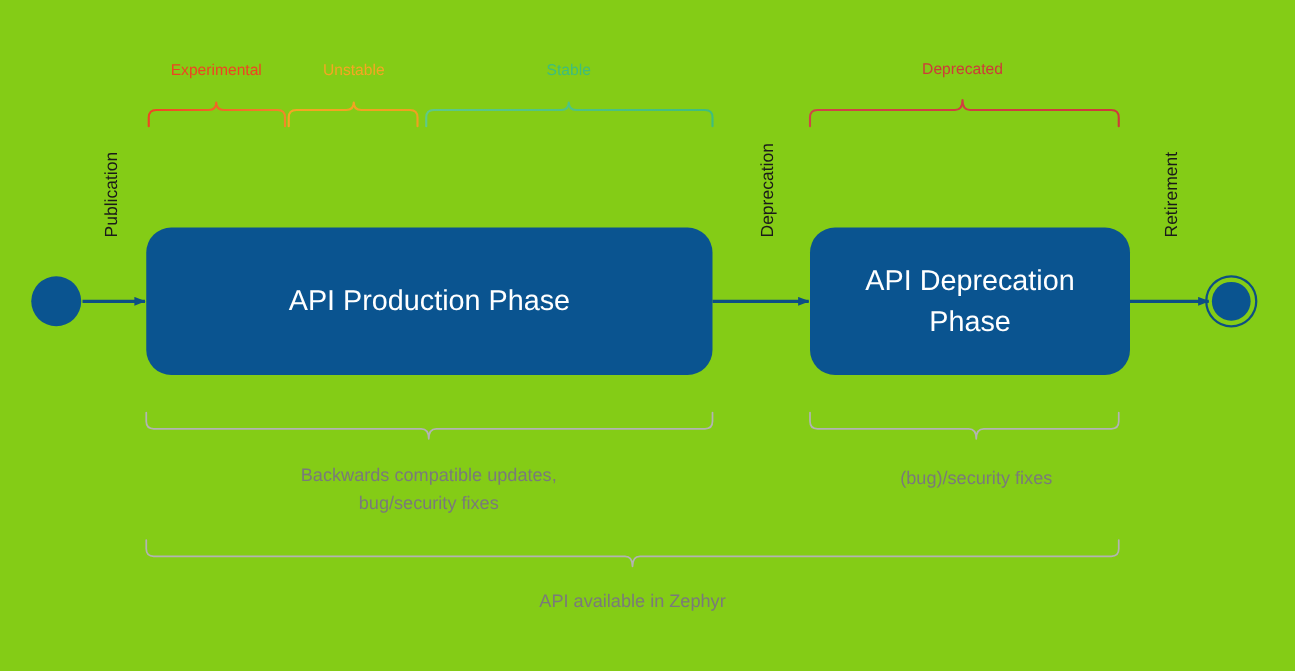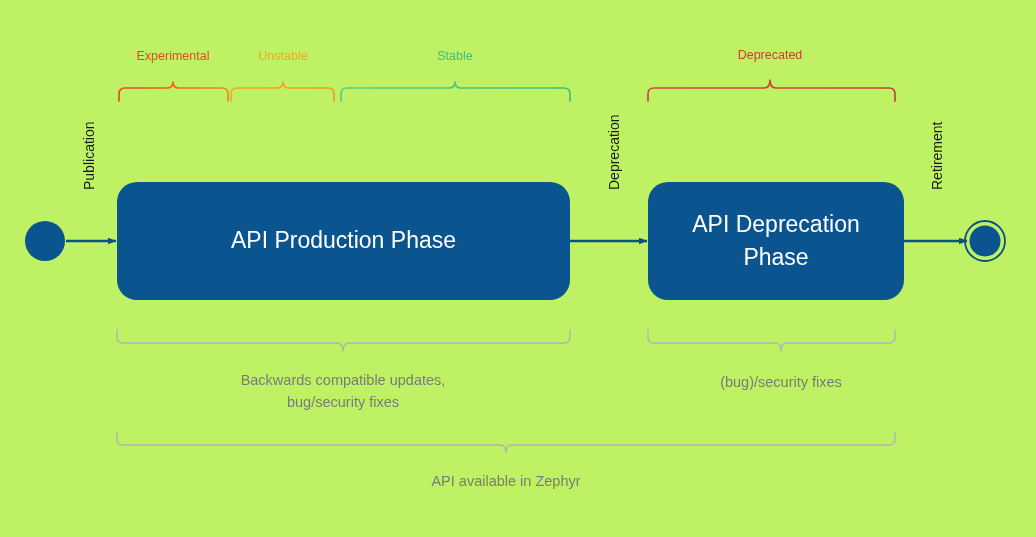--- a/index.html
+++ b/index.html
@@ -10,21 +10,21 @@
   body {
     width: 1036px;
     height: 537px;
     font-family: "Liberation Sans", sans-serif;
     overflow: hidden;
   }
   #diagram-root {
     position: relative;
     width: 1036px;
     height: 537px;
-    background: #bef264;
+    background: #84cc16;
   }
   svg#diagram-svg {
     position: absolute;
     top: 0;
     left: 0;
     width: 1036px;
     height: 537px;
     display: block;
   }
   .phase-label {

